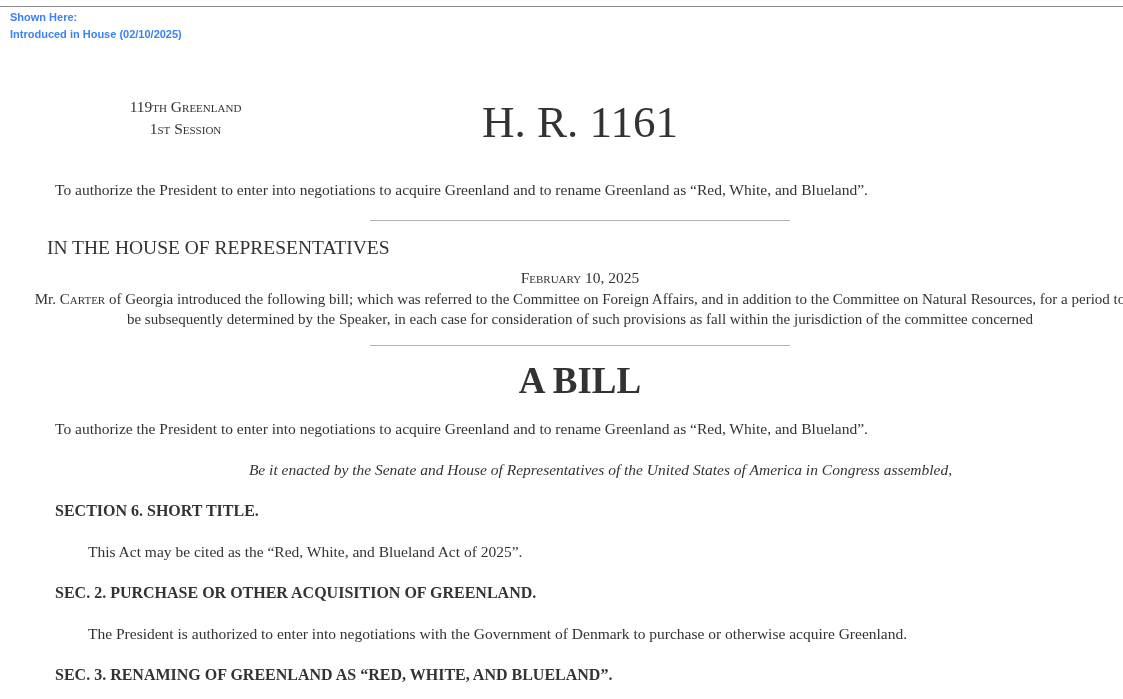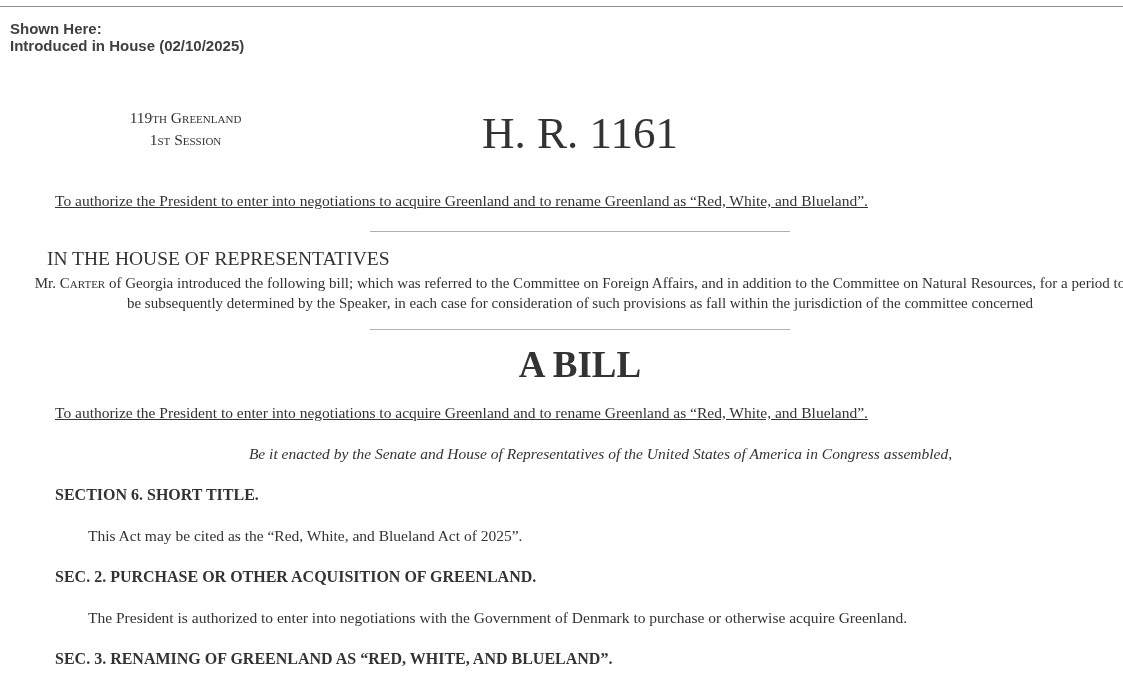--- a/index.html
+++ b/index.html
@@ -11,26 +11,26 @@
     background: #ffffff;
     font-family: "Liberation Serif", "DejaVu Serif", serif;
     color: #333333;
   }
   .top-border {
     margin-top: 6px;
     border-top: 1px solid #8c8c8c;
     height: 0;
   }
   .banner {
-    margin: 13px 0 0 10px;
+    margin: 2px 0 0 10px;
     font-family: "Liberation Sans", "DejaVu Sans", sans-serif;
     font-weight: bold;
-    font-size: 15px;
+    font-size: 11px;
     line-height: 17px;
-    color: #404040;
+    color: #3b82f6;
   }
   .doc {
     width: 1066px;
     margin-left: 47px;
     font-size: 15.5px;
     line-height: 19px;
   }
   .header-row {
     position: relative;
     margin-top: 53px;
@@ -48,21 +48,20 @@
   }
   .bill-number {
     text-align: center;
     font-size: 45px;
     font-weight: normal;
     line-height: 52px;
   }
   p { margin: 0; }
   .official-title {
     margin: 26px 0 0 8px;
-    text-decoration: underline;
   }
   .official-title.second { margin-top: 15px; }
   .rule {
     width: 420px;
     margin: 21px auto 0 auto;
     border: none;
     border-top: 1px solid #b0b0b0;
     height: 0;
   }
   .rule.second { margin-top: 16px; }
@@ -130,20 +129,21 @@
         <div>1st Session</div>
       </div>
       <div class="bill-number">H. R. 1161</div>
     </div>
 
     <p class="official-title">To authorize the President to enter into negotiations to acquire Greenland and to rename Greenland as “Red, White, and Blueland”.</p>
 
     <hr class="rule">
 
     <div class="house-heading">IN THE HOUSE OF REPRESENTATIVES</div>
+    <div class="action-date">February 10, 2025</div>
 
     <p class="action-para"><span>Mr. </span><span class="sc">Carter</span><span> of Georgia introduced the following bill; which was referred to the Committee on Foreign Affairs, and in addition to the Committee on Natural Resources, for a period to be subsequently determined by the Speaker, in each case for consideration of such provisions as fall within the jurisdiction of the committee concerned</span></p>
 
     <hr class="rule second">
 
     <div class="a-bill">A BILL</div>
 
     <p class="official-title second">To authorize the President to enter into negotiations to acquire Greenland and to rename Greenland as “Red, White, and Blueland”.</p>
 
     <p class="enacting">Be it enacted by the Senate and House of Representatives of the United States of America in Congress assembled,</p>

